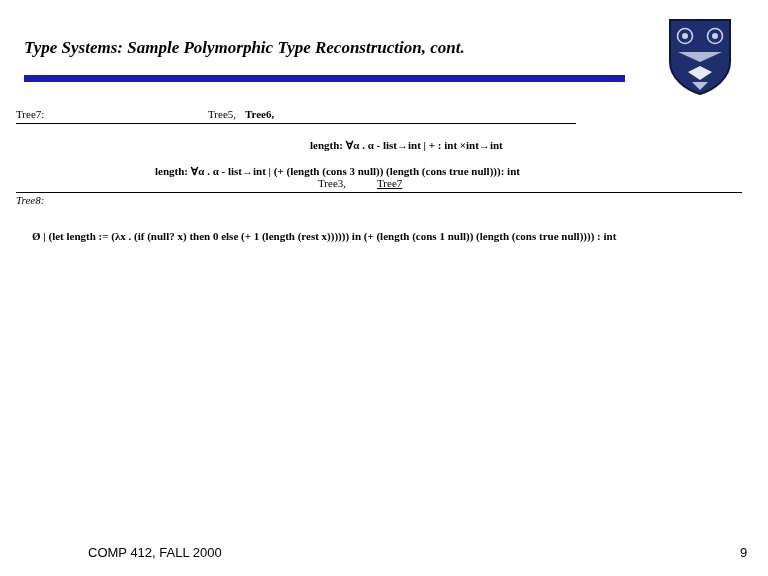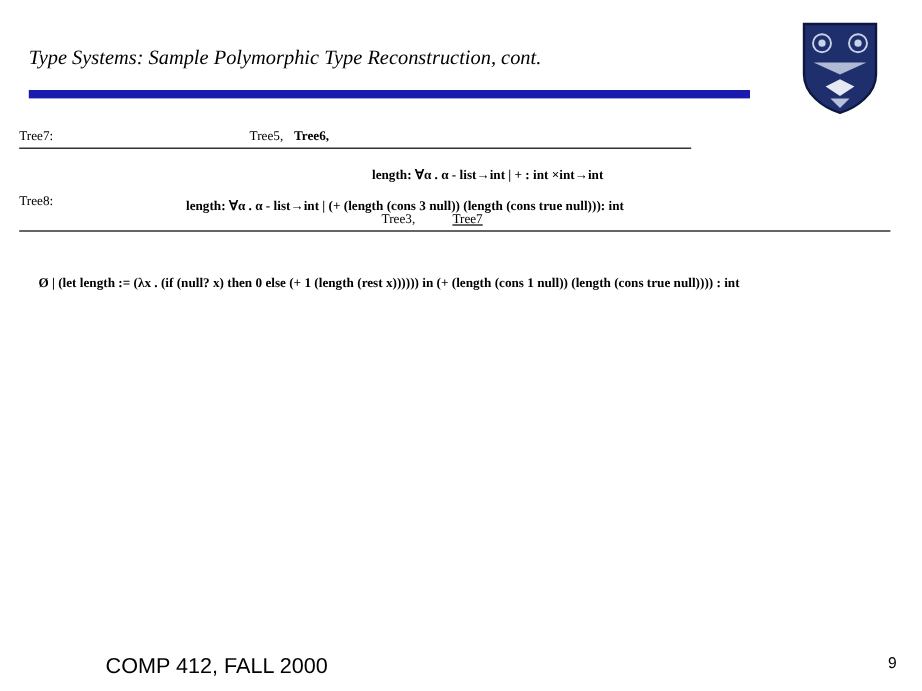--- a/index.html
+++ b/index.html
@@ -18,20 +18,21 @@
   
   .slide-title {
     position: absolute;
     left: 24px;
     top: 38px;
     font-family: "Liberation Serif", serif;
     font-style: italic;
     font-size: 17px;
     color: #000000;
     white-space: nowrap;
+    font-weight: bold;
   }
 
   
   .title-rule {
     position: absolute;
     left: 24px;
     top: 75px;
     width: 601px;
     height: 7px;
     background: #1a1ab0;
@@ -64,33 +65,33 @@
 
   
   #tree7-label { left: 16px; top: 108px; }
   #tree7-r1    { left: 190px; top: 108px; margin-left: 18px; }
   #tree7-r2    { left: 245px; top: 108px; font-weight: bold; }
   #tree7-r3    { left: 310px; top: 107px; }
   #tree7-rule  { left: 16px;  top: 123px; width: 560px; }
   #tree7-r4    { left: 155px; top: 133px; }
 
   
-  #tree8-label { left: 16px;  top: 162px; }
+  #tree8-label { left: 16px;  top: 194px; font-style: italic; }
   #tree8-r1    { left: 318px; top: 177px; }
   #tree8-r2    { left: 377px; top: 177px; text-decoration: underline; }
   #tree8-rule  { left: 16px;  top: 192px; width: 726px; }
   #tree8-r3    { left: 32px;  top: 198px; }
 
   
   .footer-left {
     position: absolute;
     left: 88px;
     top: 545px;
     font-family: "Liberation Sans", sans-serif;
-    font-size: 18px;
+    font-size: 13px;
     color: #000000;
     white-space: nowrap;
   }
   .footer-right {
     position: absolute;
     left: 740px;
     top: 545px;
     font-family: "Liberation Sans", sans-serif;
     font-size: 13px;
     color: #000000;

